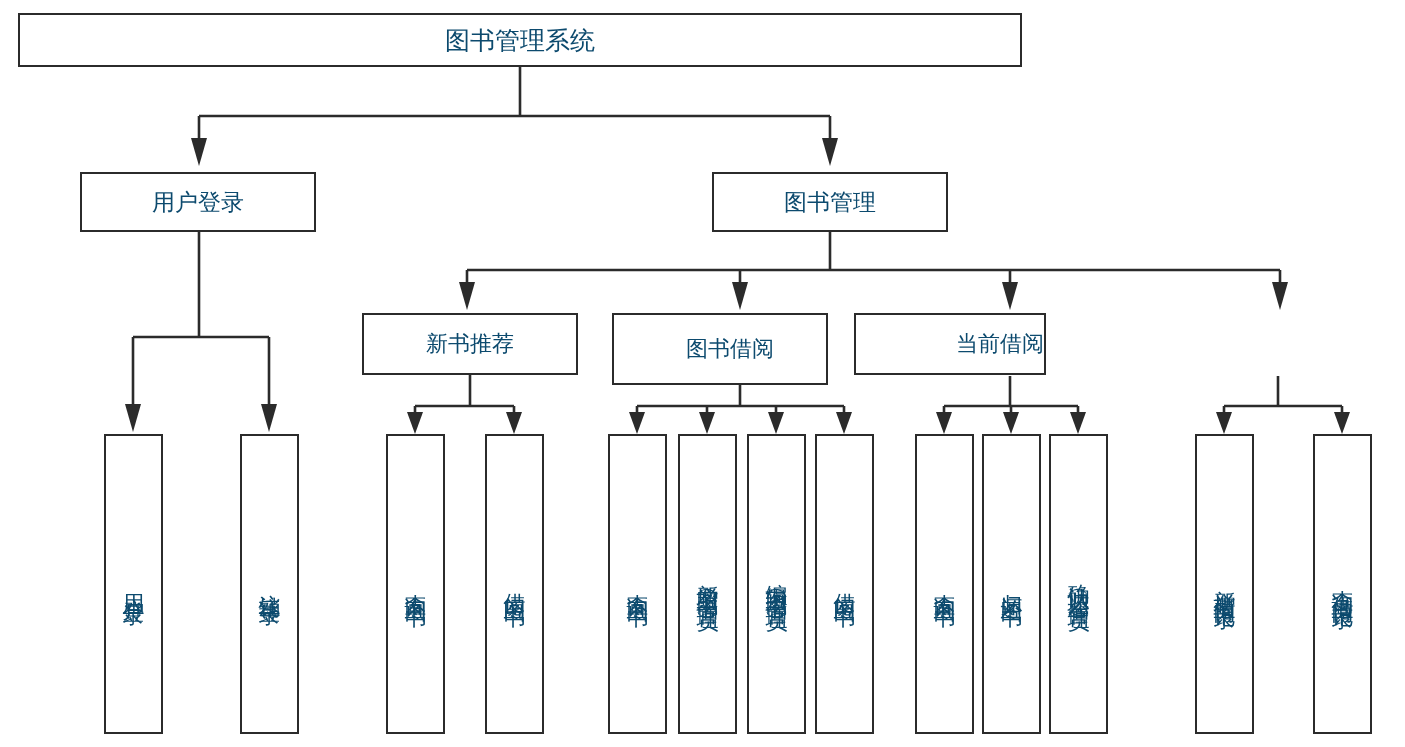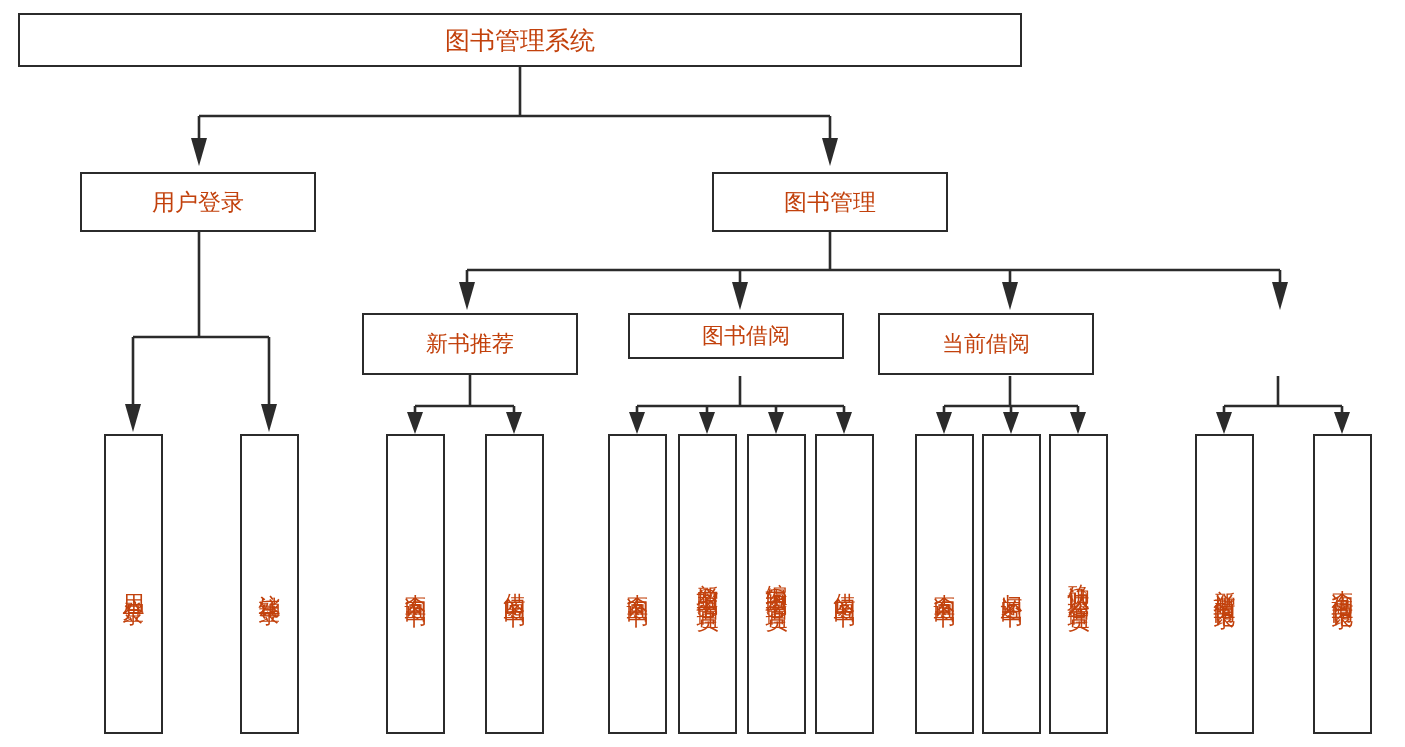--- a/index.html
+++ b/index.html
@@ -33,21 +33,21 @@
 
   
   .node{
     position:absolute;
     box-sizing:border-box;
     background:#ffffff;
     border:2.6px solid #2b2b2b;
     display:flex;
     align-items:center;
     justify-content:center;
-    color:#c2410c;
+    color:#0c4a6e;
     z-index:2;
   }
   .node .label{
     display:block;
     text-align:center;
     line-height:1.32;
     white-space:pre;
   }
   
   .node.horiz .label{
@@ -161,25 +161,25 @@
   </div>
 
   <div class="node horiz lvl1" style="left:712px; top:172px; width:236px; height:60px;">
     <span class="label">图书管理</span>
   </div>
 
   <div class="node horiz lvl2" style="left:362px; top:313px; width:216px; height:62px;">
     <span class="label">新书推荐</span>
   </div>
 
-  <div class="node horiz lvl2" style="left:628px; top:313px; width:216px; height:46px;padding-left:20px;">
+  <div class="node horiz lvl2" style="left:612px; top:313px; width:216px; height:72px;padding-left:20px;">
     <span class="label">图书借阅</span>
   </div>
 
-  <div class="node horiz lvl2" style="left:878px; top:313px; width:216px; height:62px;">
+  <div class="node horiz lvl2" style="left:854px; top:313px; width:192px; height:62px;justify-content:flex-end;">
     <span class="label">当前借阅</span>
   </div>
 
 
   <div class="node vert" style="left:104px; top:434px; width:59px; height:300px;">
     <span class="label">用户登录</span>
   </div>
 
   <div class="node vert" style="left:240px; top:434px; width:59px; height:300px;">
     <span class="label">注销登录</span>

